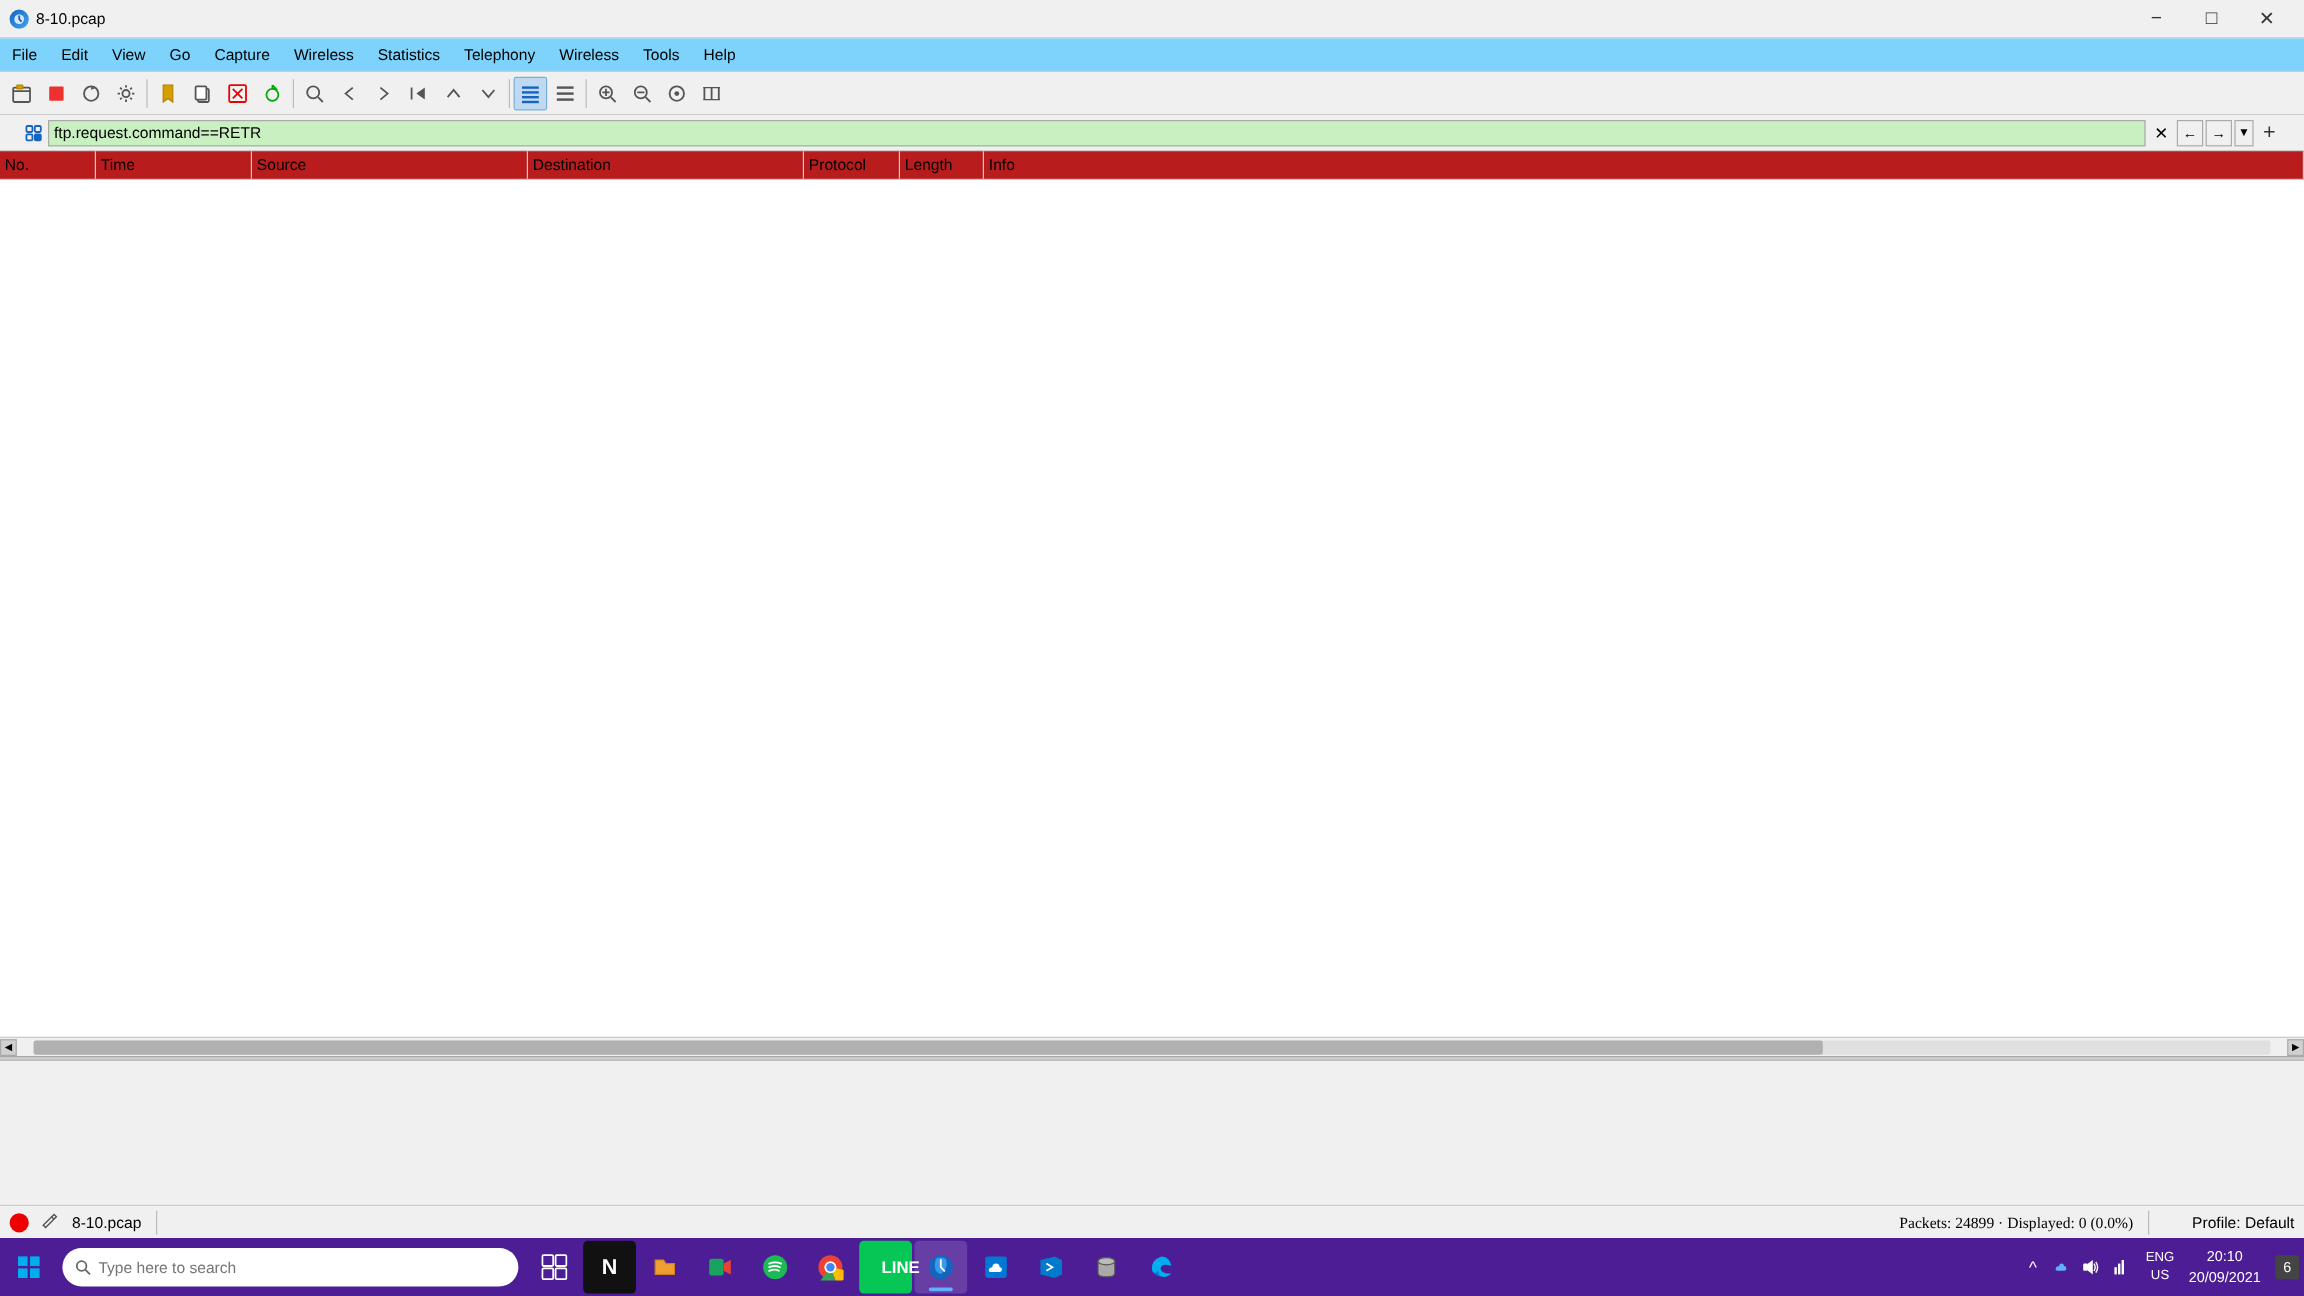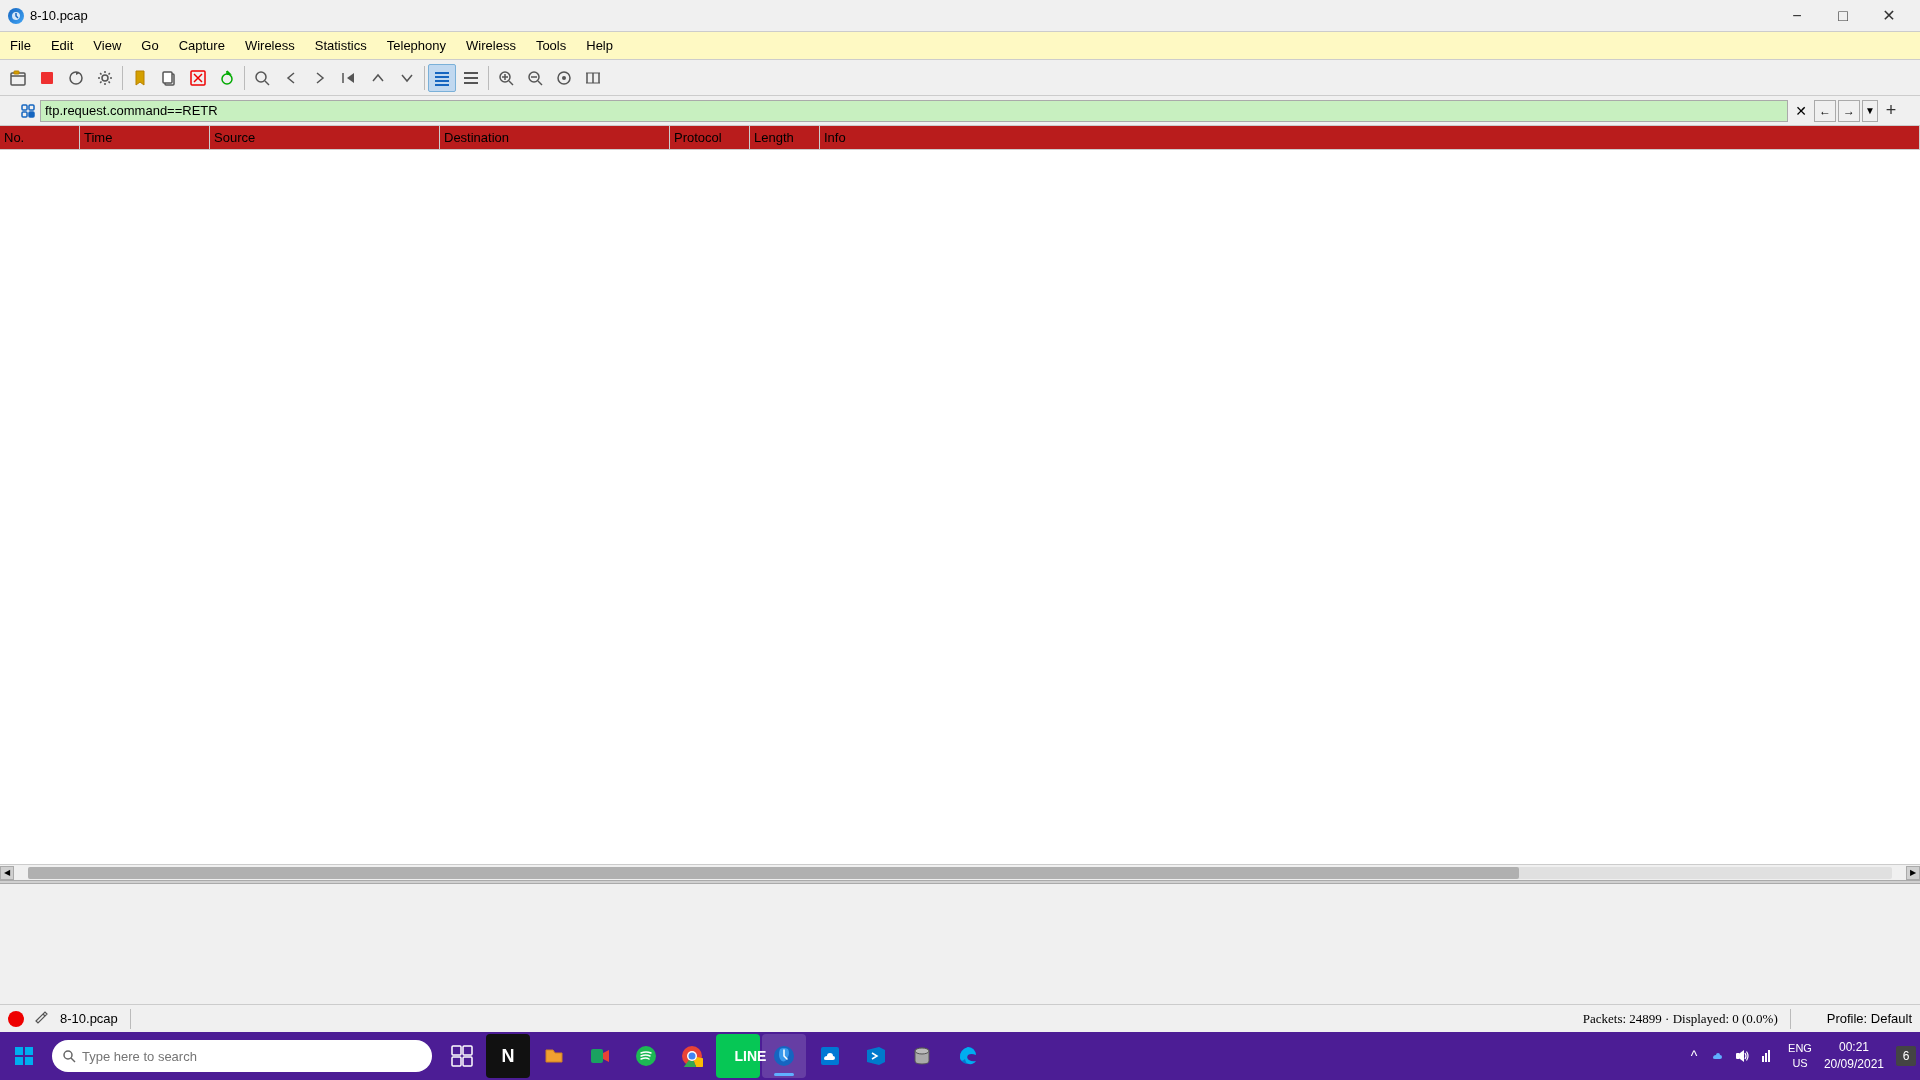--- a/index.html
+++ b/index.html
@@ -30,21 +30,21 @@
       background: transparent;
       border: none;
       cursor: pointer;
       display: flex; align-items: center; justify-content: center;
       font-size: 16px;
       color: #333;
     }
 
     
     .menu-bar {
-      background: #fef9c3;
+      background: #7dd3fc;
       height: 28px;
       display: flex;
       align-items: flex-start;
       border-bottom: 1px solid #ccc;
     }
     .menu-item {
       padding: 4px 10px;
       cursor: pointer;
       font-size: 13px;
       height: 100%;
@@ -774,21 +774,21 @@
           </svg>
       </div>
     </div>
 
     <div class="taskbar-lang">
       <span style="color:white;font-size:11px;">ENG</span>
       <span style="color:white;font-size:11px;">US</span>
     </div>
 
     <div class="taskbar-clock">
-      <span>00:21</span>
+      <span>20:10</span>
       <span>20/09/2021</span>
     </div>
 
     <div class="taskbar-notif-area">
       <div class="taskbar-badge">6</div>
     </div>
   </div>
 </div>
 
 </body></html>

